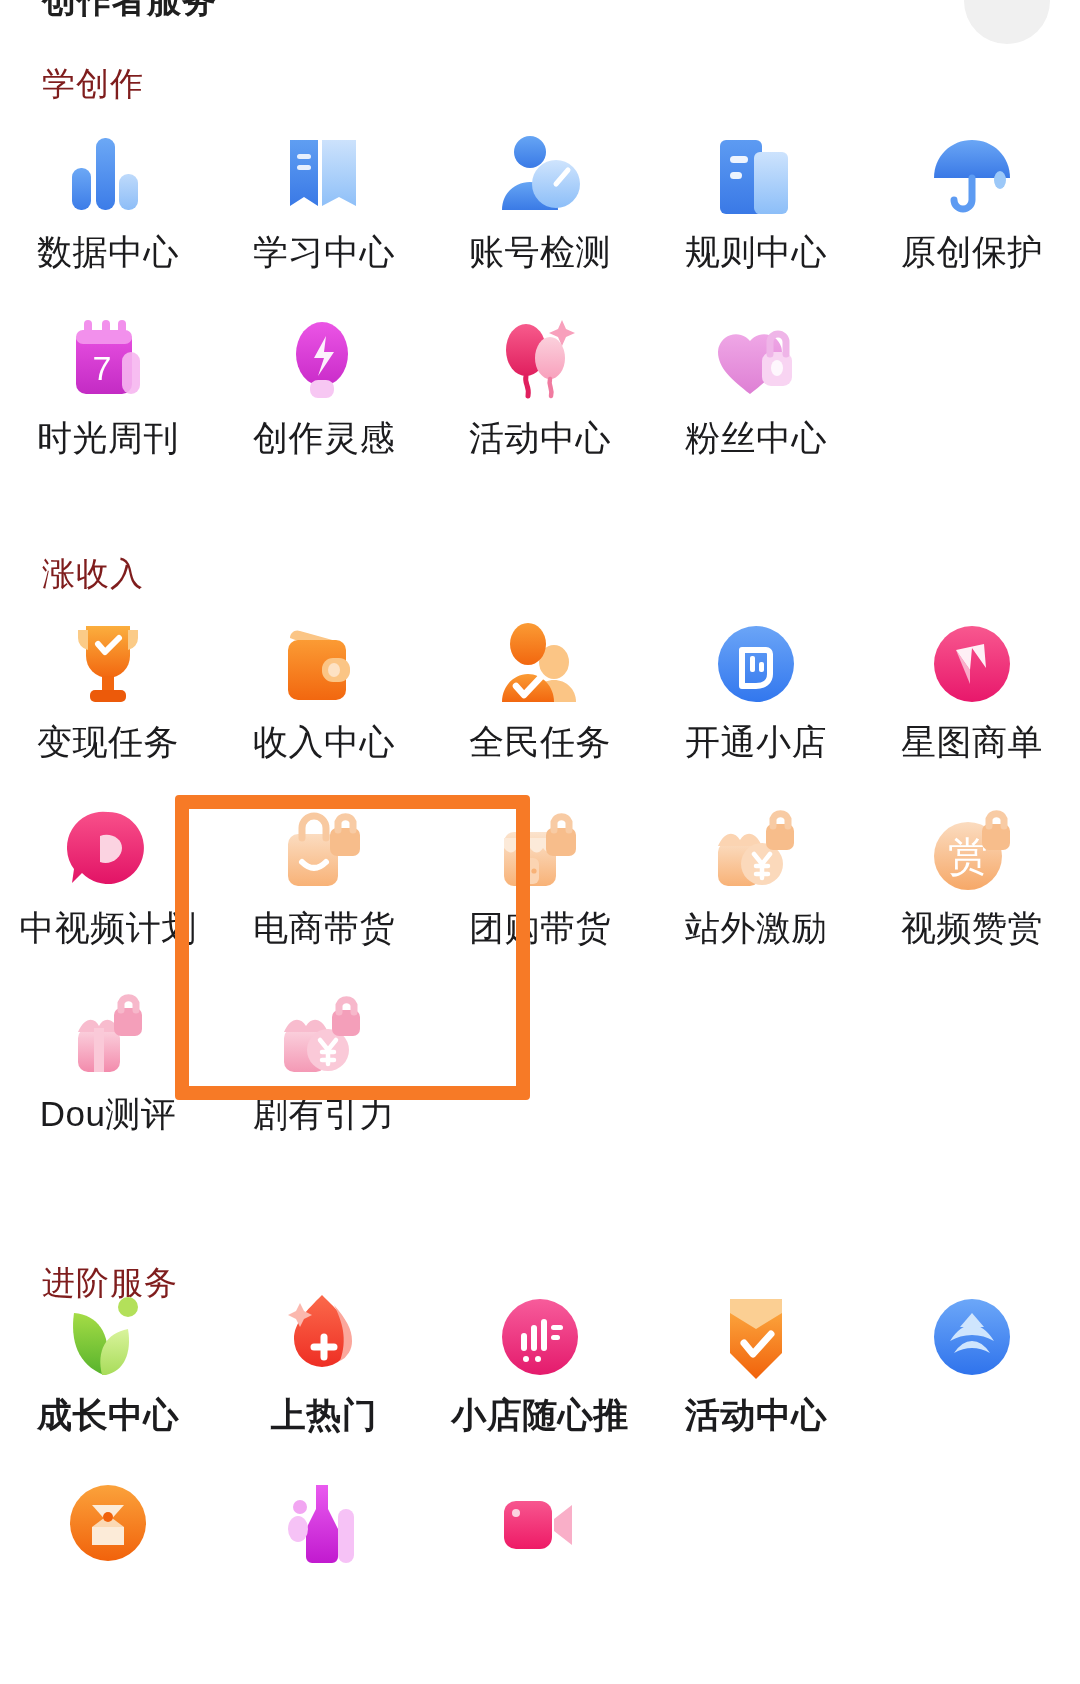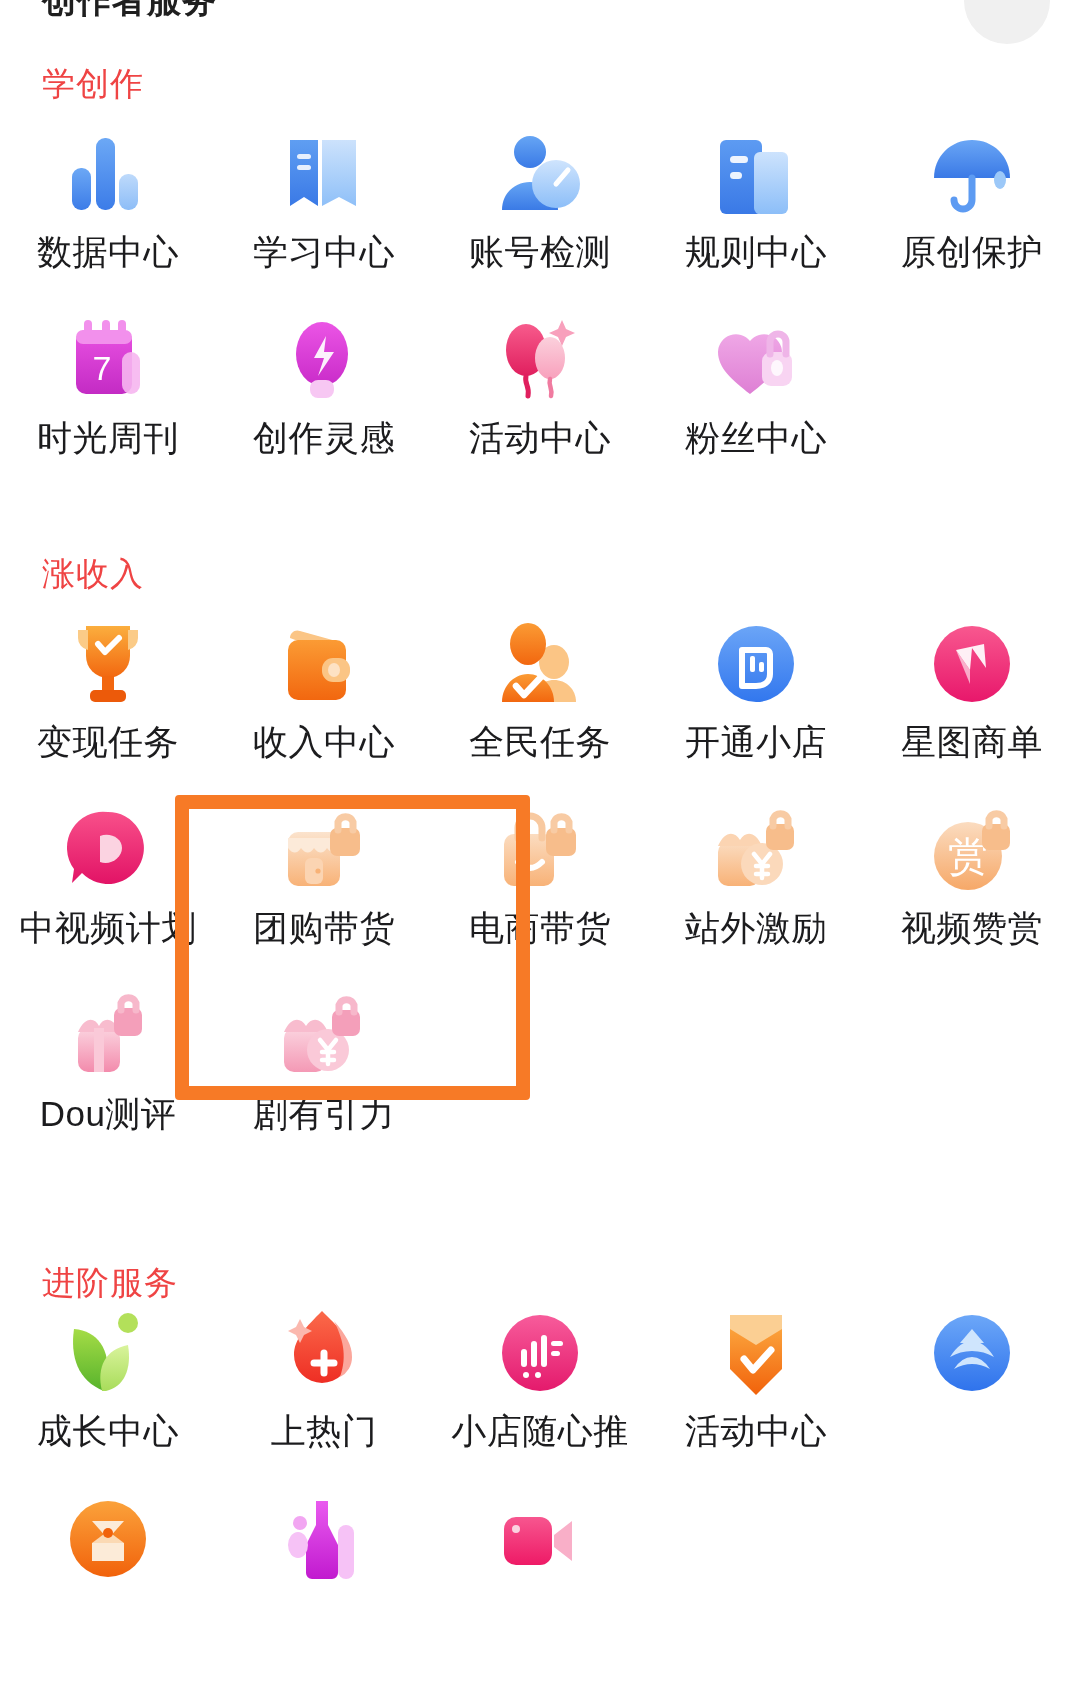--- a/index.html
+++ b/index.html
@@ -26,21 +26,21 @@
   }
   .top-avatar{
     position:absolute;right:30px;top:-42px;
     width:86px;height:86px;border-radius:50%;
     background:#f0f0f0;
   }
 
   .section{position:absolute;left:0;width:1080px;}
   .section-title{
     position:absolute;left:42px;
-    font-size:33px;color:#ef4444;font-weight:normal;
+    font-size:33px;color:#7f1d1d;font-weight:normal;
     letter-spacing:1px;white-space:nowrap;
   }
 
   .grid{
     position:absolute;left:0;width:1080px;
     display:grid;grid-template-columns:repeat(5,216px);
     row-gap:0;
   }
   .cell{
     width:216px;height:186px;
@@ -379,59 +379,59 @@
           <path d="M44 38c10-4 22 2 22 12s-12 18-22 14z" fill="#FBD3E1"></path>
             </svg>
         </div>
         <div class="lbl">中视频计划</div>
       </div>
 
       <div class="cell">
         <div class="ic">
           <svg viewBox="0 0 104 104">
               <defs>
+                <linearGradient id="lk1" x1="0" y1="0" x2="0" y2="1">
+                  <stop offset="0" stop-color="#FBDCC0"></stop>
+                  <stop offset="1" stop-color="#F8B277"></stop>
+                </linearGradient>
+              </defs>
+          <rect x="16" y="36" width="50" height="52" rx="10" fill="url(#lk1)"></rect>
+          <path d="M30 40V30a12 12 0 0124 0v10" stroke="#F8C9A0" stroke-width="7" fill="none" stroke-linecap="round"></path>
+          <path d="M30 64q12 12 24 0" stroke="#fff" stroke-width="6" fill="none" stroke-linecap="round"></path>
+          <rect x="58" y="30" width="30" height="28" rx="7" fill="#F7BD8B"></rect>
+          <path d="M66 32V24a8 8 0 0115 0v8" stroke="#F8CBA4" stroke-width="7" fill="none" stroke-linecap="round"></path>
+            </svg>
+        </div>
+        <div class="lbl">电商带货</div>
+      </div>
+
+      <div class="cell">
+        <div class="ic">
+          <svg viewBox="0 0 104 104">
+              <defs>
                 <linearGradient id="lk2" x1="0" y1="0" x2="0" y2="1">
                   <stop offset="0" stop-color="#FBE3CD"></stop>
                   <stop offset="1" stop-color="#F8B277"></stop>
                 </linearGradient>
               </defs>
           <rect x="16" y="34" width="52" height="54" rx="10" fill="url(#lk2)"></rect>
           <path d="M16 50q7 9 13 0 7 9 13 0 7 9 13 0 7 9 13 0V40H16z" fill="#FCEAD9"></path>
           <rect x="33" y="60" width="18" height="26" rx="6" fill="#FBD4B2"></rect>
           <circle cx="46" cy="73" r="2.6" fill="#F8B277"></circle>
           <rect x="58" y="30" width="30" height="28" rx="7" fill="#F7BD8B"></rect>
           <path d="M66 32V24a8 8 0 0115 0v8" stroke="#F8CBA4" stroke-width="7" fill="none" stroke-linecap="round"></path>
             </svg>
         </div>
         <div class="lbl">团购带货</div>
       </div>
 
       <div class="cell">
         <div class="ic">
           <svg viewBox="0 0 104 104">
               <defs>
-                <linearGradient id="lk1" x1="0" y1="0" x2="0" y2="1">
-                  <stop offset="0" stop-color="#FBDCC0"></stop>
-                  <stop offset="1" stop-color="#F8B277"></stop>
-                </linearGradient>
-              </defs>
-          <rect x="16" y="36" width="50" height="52" rx="10" fill="url(#lk1)"></rect>
-          <path d="M30 40V30a12 12 0 0124 0v10" stroke="#F8C9A0" stroke-width="7" fill="none" stroke-linecap="round"></path>
-          <path d="M30 64q12 12 24 0" stroke="#fff" stroke-width="6" fill="none" stroke-linecap="round"></path>
-          <rect x="58" y="30" width="30" height="28" rx="7" fill="#F7BD8B"></rect>
-          <path d="M66 32V24a8 8 0 0115 0v8" stroke="#F8CBA4" stroke-width="7" fill="none" stroke-linecap="round"></path>
-            </svg>
-        </div>
-        <div class="lbl">电商带货</div>
-      </div>
-
-      <div class="cell">
-        <div class="ic">
-          <svg viewBox="0 0 104 104">
-              <defs>
                 <linearGradient id="lk3" x1="0" y1="0" x2="0" y2="1">
                   <stop offset="0" stop-color="#FBDCC0"></stop>
                   <stop offset="1" stop-color="#F8B277"></stop>
                 </linearGradient>
               </defs>
           <rect x="14" y="44" width="42" height="44" rx="10" fill="url(#lk3)"></rect>
           <path d="M14 48c6-14 16-16 22-6 6-10 16-8 22 6z" fill="#FBD4B2"></path>
           <circle cx="58" cy="66" r="21" fill="#FBD9BB"></circle>
           <path d="M50 56l8 10 8-10M52 68h12M52 76h12M58 66v14" stroke="#fff" stroke-width="4.5" fill="none" stroke-linecap="round"></path>
           <rect x="62" y="26" width="28" height="26" rx="7" fill="#F7BD8B"></rect>
@@ -499,21 +499,21 @@
       </div>
 
       <div class="cell empty"></div>
       <div class="cell empty"></div>
       <div class="cell empty"></div>
     </div>
   </div>
 
   <div class="section" style="top:1165px;">
     <div class="section-title" style="top:62px;margin-top:34px;">进阶服务</div>
-    <div class="grid" style="top:132px;">
+    <div class="grid" style="top:116px;font-weight:bold;">
 
       <div class="cell">
         <div class="ic">
           <svg viewBox="0 0 104 104">
               <defs>
                 <linearGradient id="gr1" x1="0" y1="0" x2="0" y2="1">
                   <stop offset="0" stop-color="#A5DC46"></stop>
                   <stop offset="1" stop-color="#57B32C"></stop>
                 </linearGradient>
                 <linearGradient id="gr2" x1="0" y1="0" x2="0" y2="1">

